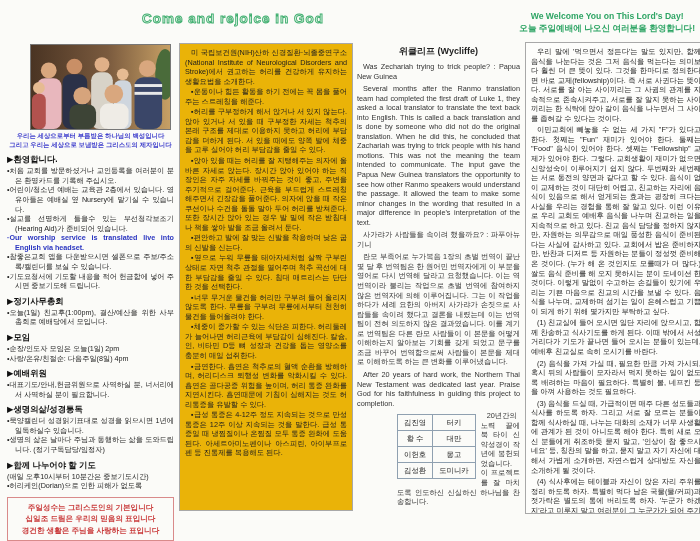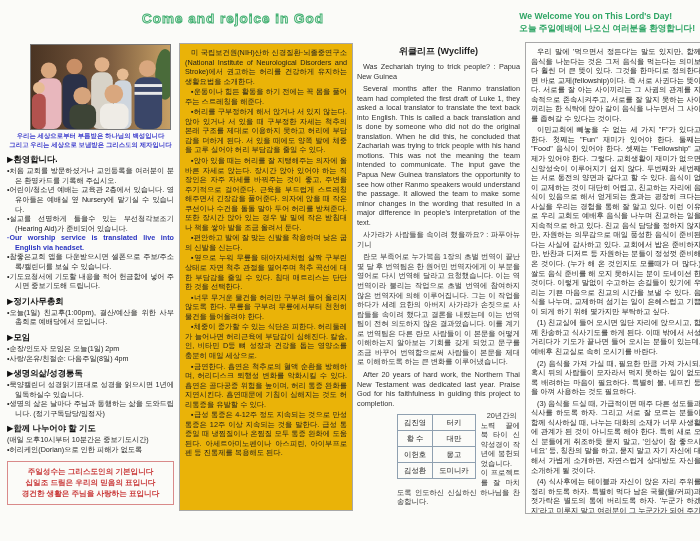--- a/index.html
+++ b/index.html
@@ -1,21 +1,21 @@
 <!DOCTYPE html>
 <html><head>
 <meta charset="utf-8">
 <style>
   html,body{margin:0;padding:0;}
   .page{position:relative;width:700px;height:541px;background:#fbfbf8;overflow:hidden;
         font-family:"Liberation Sans","DejaVu Sans",sans-serif;color:#1d1d1d;}
   
   .hdr-left{position:absolute;left:142px;top:11px;font-size:13.5px;font-weight:bold;
             letter-spacing:1px;color:#d9efe2;-webkit-text-stroke:0.9px #3fae6e;}
-  .hdr-right{position:absolute;right:5px;top:11px;text-align:left;color:#2fa565;
+  .hdr-right{position:absolute;right:5px;top:11px;text-align:center;color:#2fa565;
              font-size:8.6px;line-height:1.35;font-weight:bold;}
   
   .col1{position:absolute;left:7px;top:44px;width:167px;}
   .col2{position:absolute;left:179px;top:43px;width:174px;height:468px;border:1px solid #a8a8a8;
         box-sizing:border-box;padding:4px 5px;overflow:hidden;background:#eab308;}
   .col3{position:absolute;left:357px;top:44px;width:163px;height:492px;overflow:hidden;}
   .col4{position:absolute;left:525px;top:42px;width:182px;height:472px;border:1px solid #a8a8a8;
         box-sizing:border-box;padding:4px 5px;overflow:hidden;background:#fdfdfb;}
   
   .photo{margin-left:23px;width:141px;height:86px;border:1px solid #777;box-sizing:border-box;}
@@ -102,20 +102,24 @@
       <div class="h">▶정기사무총회</div>
       <div class="b">•오늘(1일) 친교후(1:00pm), 결산/예산을 위한 사무총회로 예배당에서 모입니다.</div>
     </div>
 
     <div class="sec">
       <div class="h">▶모임</div>
       <div class="b">•순장/인도자 모임은 오늘(1일) 2pm</div>
       <div class="b">•사랑/온유/친절순: 다음주일(8일) 4pm</div>
     </div>
 
+    <div class="sec">
+      <div class="h">▶예배위원</div>
+      <div class="b">•대표기도/안내,헌금위원으로 사역하실 분, 너서리에서 사역하실 분이 필요합니다.</div>
+    </div>
 
     <div class="sec">
       <div class="h">▶생명의삶/성경통독</div>
       <div class="b">•묵양캘린더 성경읽기표대로 성경을 읽으시면 1년에 일독하실수 있습니다.</div>
       <div class="b">•생명의 삶은 날마다 주님과 동행하는 삶을 도와드립니다. (정기구독담당/임정자)</div>
     </div>
 
     <div class="sec">
       <div class="h">▶함께 나누어야 할 기도</div>
       <div class="b">(매일 오후10시부터 10분간은 중보기도시간)</div>
@@ -130,21 +134,21 @@
   </div>
 
   <div class="col2">
     <div class="p">미 국립보건원(NIH)산하 신경질환·뇌졸중연구소(National Institute of Neurological Disorders and Stroke)에서 권고하는 허리를 건강하게 유지하는 생활요법을 소개한다.</div>
     <div class="p">▪운동이나 힘든 활동을 하기 전에는 꼭 몸을 풀어주는 스트레칭을 해준다.</div>
     <div class="p">▪허리를 구부정하게 해서 앉거나 서 있지 않는다. 앉아 있거나 서 있을 때 구부정한 자세는 척추의 본래 구조를 제대로 이용하지 못하고 허리에 부담감을 더하게 된다. 서 있을 때에도 양쪽 발에 체중을 고루 실어야 허리 부담감을 줄일 수 있다.</div>
     <div class="p">▪앉아 있을 때는 허리를 잘 지탱해주는 의자에 올바른 자세로 앉는다. 장시간 앉아 있어야 하는 직장인은 자주 자세를 바꿔주는 것이 좋고, 주변을 주기적으로 걸어준다. 근육을 부드럽게 스트레칭 해주면서 긴장감을 풀어준다. 의자에 앉을 때 작은 쿠션이나 수건을 돌돌 말아 두어 허리를 받쳐준다. 또한 장시간 앉아 있는 경우 발 밑에 작은 받침대나 책을 쌓아 발을 조금 올려서 둔다.</div>
     <div class="p">▪편안하고 발에 잘 맞는 신발을 착용하며 낮은 굽의 신발을 신는다.</div>
     <div class="p">▪옆으로 누워 무릎을 태아자세처럼 살짝 구부린 상태로 자면 척추 관절을 열어주며 척추 곡선에 대한 부담감을 줄일 수 있다. 침대 매트리스는 단단한 것을 선택한다.</div>
     <div class="p">▪너무 무거운 물건을 허리만 구부려 들어 올리지 않도록 한다. 무릎을 구부려 무릎에서부터 천천히 물건을 들어올려야 한다.</div>
-    <div class="p">▪체중이 증가할 수 있는 식단은 피한다. 허리둘레가 늘어나면 허리근육에 부담감이 심해진다. 칼슘, 인, 비타민 D등 뼈 성장과 건강을 돕는 영양소를 충분히 매일 세상으로.</div>
+    <div class="p">▪체중이 증가할 수 있는 식단은 피한다. 허리둘레가 늘어나면 허리근육에 부담감이 심해진다. 칼슘, 인, 비타민 D등 뼈 성장과 건강을 돕는 영양소를 충분히 매일 섭취한다.</div>
     <div class="p">▪금연한다. 흡연은 척추로의 혈액 순환을 방해하며, 허리디스크 퇴행성 변화를 악화시킬 수 있다. 흡연은 골다공증 위험을 높이며, 허리 통증 완화를 지연시킨다. 흡연때문에 기침이 심해지는 것도 허리통증을 유발할 수 있다.</div>
     <div class="p">▪급성 통증은 4-12주 정도 지속되는 것으로 만성통증은 12주 이상 지속되는 것을 말한다. 급성 통증일 때 냉찜질이나 온찜질 모두 통증 완화에 도움된다. 아세트아미노펜이나 아스피린, 아이부프로펜 등 진통제를 복용해도 된다.</div>
   </div>
 
   <div class="col3">
     <div class="wtitle">위클리프 (Wycliffe)</div>
     <div class="p">Was Zechariah trying to trick people? : Papua New Guinea</div>
     <div class="p">Several months after the Ranmo translation team had completed the first draft of Luke 1, they asked a local translator to translate the text back into English. This is called a back translation and is done by someone who did not do the original translation. When he did this, he concluded that Zachariah was trying to trick people with his hand motions. This was not the meaning the team intended to communicate. The input gave the Papua New Guinea translators the opportunity to see how other Ranmo speakers would understand the passage. It allowed the team to make some minor changes in the wording that resulted in a major difference in people's interpretation of the text.</div>
     <div class="p">사가랴가 사람들을 속이려 했을까요? : 파푸아뉴기니</div>
     <div class="p">란모 부족어로 누가복음 1장의 초벌 번역이 끝난 몇 달 후 번역팀은 한 원어민 번역자에게 이 부분을 영어로 다시 번역해 달라고 요청했습니다. 이는 역번역이라 불리는 작업으로 초벌 번역에 참여하지 않은 번역자에 의해 이루어집니다. 그는 이 작업을 하다가 세례 요한의 아버지 사가랴가 손짓으로 사람들을 속이려 했다고 결론을 내렸는데 이는 번역팀이 전혀 의도하지 않은 결과였습니다. 이를 계기로 번역팀은 다른 란모 사람들이 이 본문을 어떻게 이해하는지 알아보는 기회를 갖게 되었고 문구를 조금 바꾸어 번역함으로써 사람들이 본문을 제대로 이해하도록 하는 큰 변화를 이루어냈습니다.</div>

